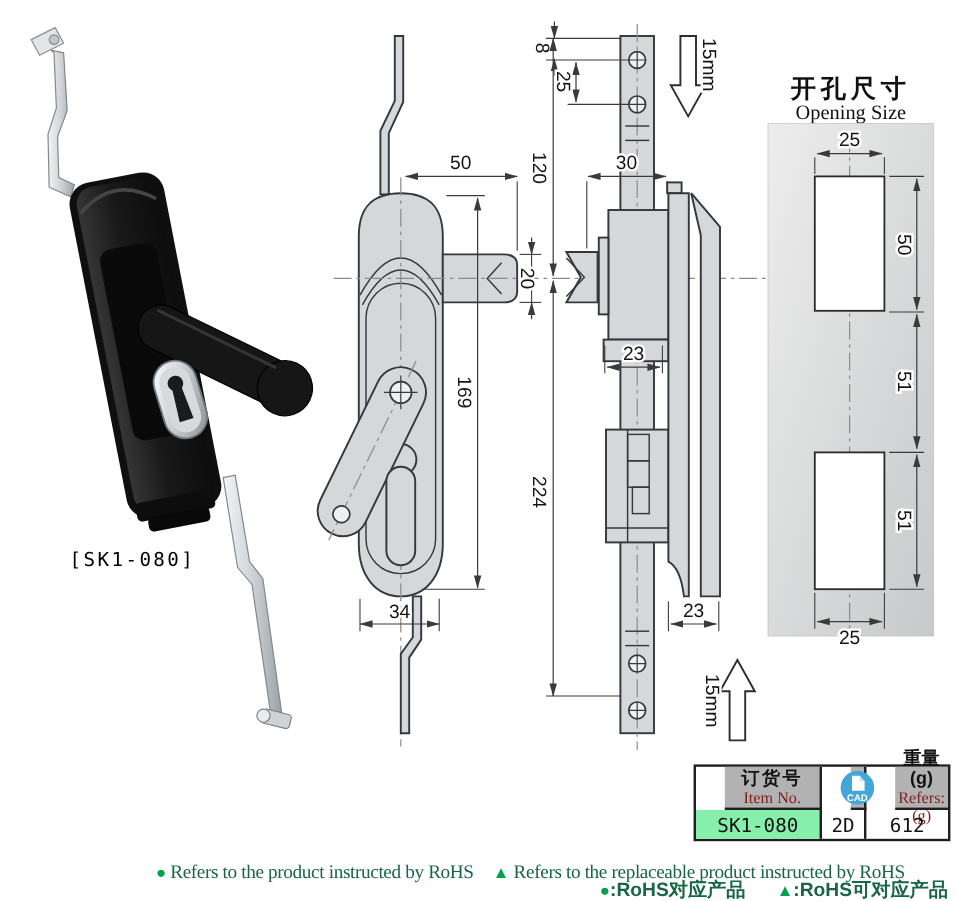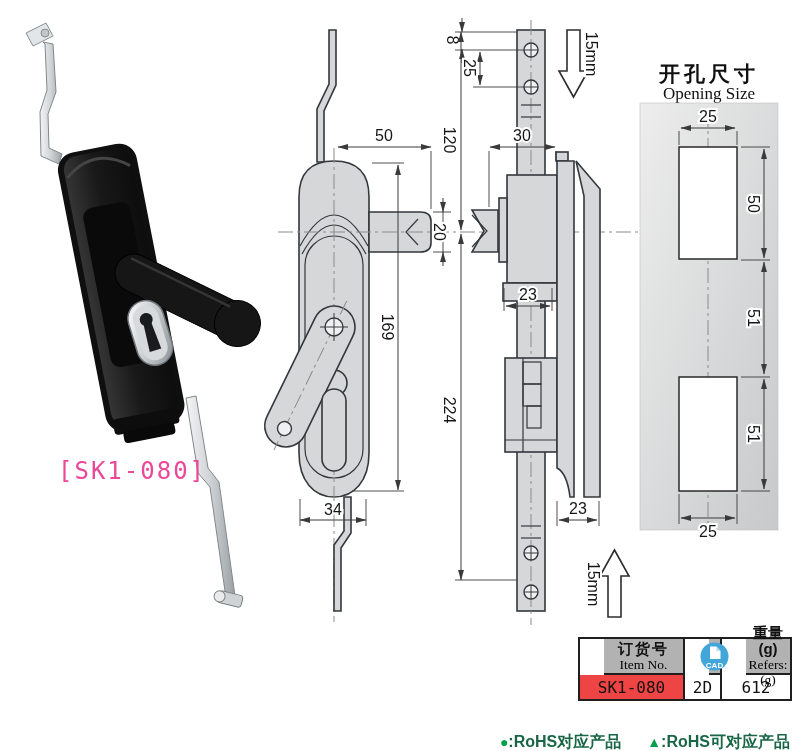--- a/index.html
+++ b/index.html
@@ -18,37 +18,37 @@
        paint-order:stroke;stroke:#fff;stroke-width:4px;}
   .hole{fill:#eff0f1;stroke:#33383d;stroke-width:1.4;}
   .hollow{fill:#fff;stroke:#2e2e2e;stroke-width:1.6;}
   .ttl-cn{font-family:"Liberation Sans",sans-serif;font-size:21px;font-weight:bold;
           letter-spacing:4px;fill:#101010;}
   .ttl-en{font-family:"Liberation Serif",serif;font-size:17px;fill:#101010;}
 
   
   .model-label{position:absolute;left:58px;top:457px;
     font-family:"DejaVu Sans Mono","Liberation Mono",monospace;
-    font-size:24px;letter-spacing:2px;color:#ec4899;}
+    font-size:16px;letter-spacing:2px;color:#000000;}
 
   
   .spec-table{position:absolute;left:578px;top:637px;width:210px;
     border:2px solid #1f1f1f;background:#fff;display:grid;
     grid-template-columns:105px 37px 68px;grid-auto-rows:auto;}
   .spec-table .cell{border-right:2px solid #1f1f1f;border-bottom:2px solid #1f1f1f;
     display:flex;flex-direction:column;align-items:center;justify-content:center;
     text-align:center;}
   .spec-table .cell:nth-child(3n){border-right:none;justify-content:center;}
   .spec-table .trow .cell{border-bottom:none;height:24px;}
   .spec-table .thead .cell{background:#b2b2b2;height:34px;margin-left:24px;}
   .spec-table .thead,.spec-table .trow{display:contents;}
   .hd-cn{font-size:15px;font-weight:bold;color:#111;line-height:16px;letter-spacing:2px;}
-  .hd-en{font-family:"Liberation Serif",serif;font-size:13.5px;color:#000000;line-height:15px;letter-spacing:0;}
+  .hd-en{font-family:"Liberation Serif",serif;font-size:13.5px;color:#7f1d1d;line-height:15px;letter-spacing:0;}
   .cell-mono{font-family:"DejaVu Sans Mono","Liberation Mono",monospace;font-size:16px;color:#111;}
-  .row-item{background:#ef4444;}
+  .row-item{background:#86efac;}
   .cad-badge{width:29px;height:29px;display:block;}
 
   
   .legend-cn{position:absolute;top:700px;right:10px;font-size:16px;font-weight:bold;
     color:#186645;white-space:nowrap;margin-top:32px;}
   .legend-cn .gap{margin-left:26px;}
   .legend-en{position:absolute;top:719px;left:130px;font-family:"Liberation Serif",serif;
     font-size:16px;letter-spacing:-0.3px;color:#186645;white-space:nowrap;}
   .legend-en .gap{margin-left:16px;}
   .sym{color:#00a14b;font-size:14px;}
@@ -278,14 +278,19 @@
   <div class="trow">
     <div class="cell row-item cell-mono">SK1-080</div>
     <div class="cell cell-mono">2D</div>
     <div class="cell cell-mono">612</div>
   </div>
 </div>
 
 <div class="legend-cn">
   <span class="sym">●</span><span>:RoHS对应产品</span><span class="gap"><span class="sym">▲</span><span>:RoHS可对应产品</span></span>
 </div>
+<div class="legend-en">
+  <span class="sym">●</span>
+  <span>Refers to the product instructed by RoHS</span><span class="gap"><span class="sym">▲</span>
+  <span>Refers to the replaceable product instructed by RoHS</span></span>
+</div>
 
 </div>
 
 </body></html>

